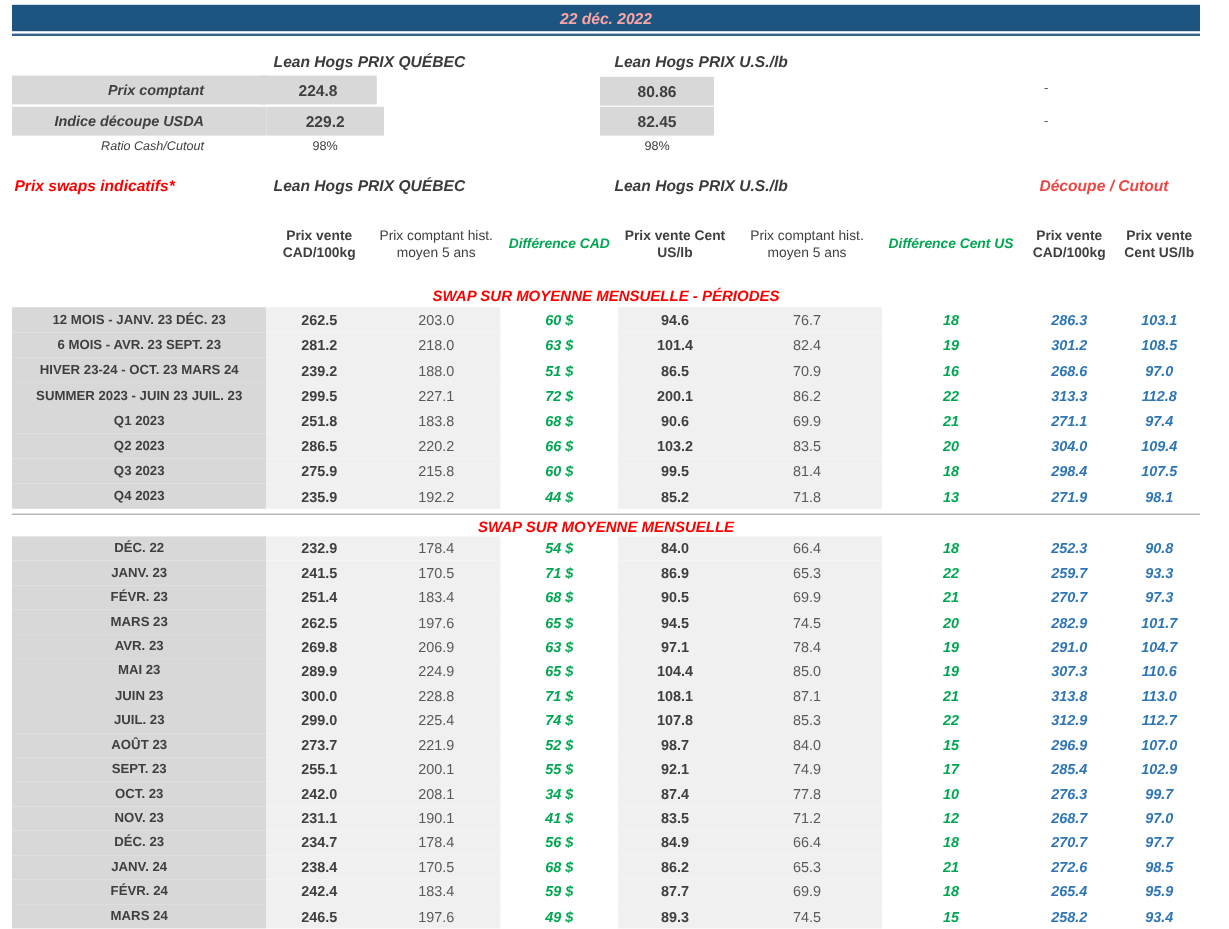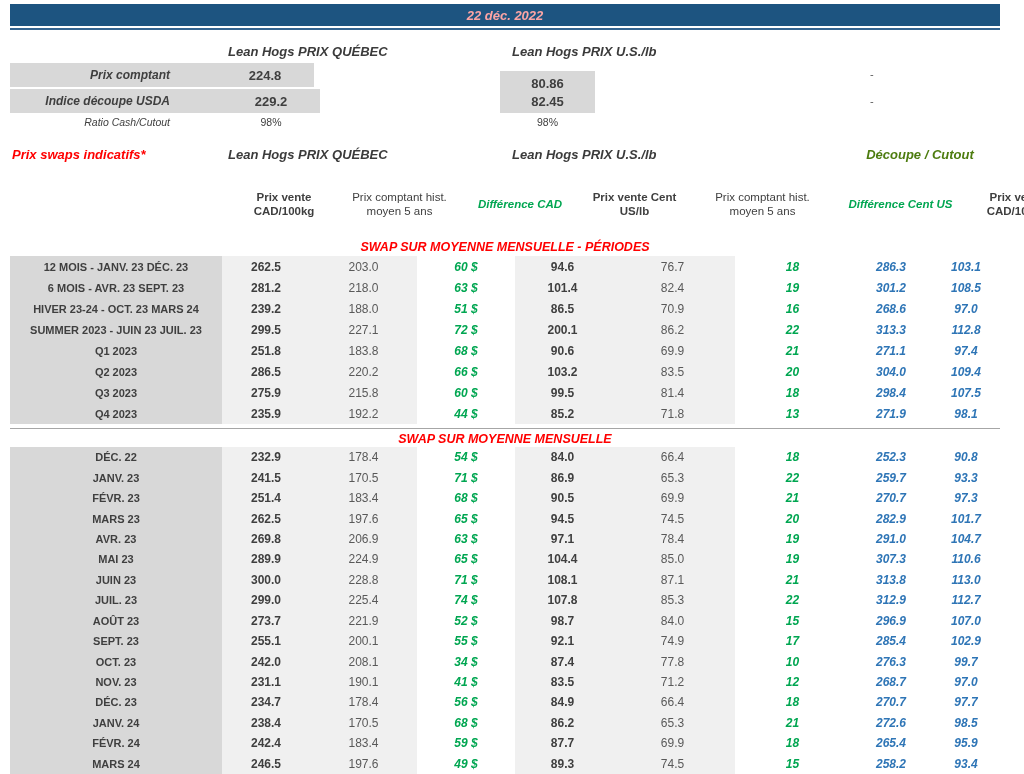--- a/index.html
+++ b/index.html
@@ -26,26 +26,26 @@
     position:absolute; height:24px; display:flex; align-items:center; justify-content:center;
     font-size:13px; font-weight:bold; background:#d8d8d8;
   }
   .ratio-label {
     position:absolute; left:10px; width:212px; height:16px;
     display:flex; align-items:center; justify-content:flex-end; padding-right:52px; box-sizing:border-box;
     font-size:10.5px; font-style:italic; color:#404040;
   }
   .ratio-val { position:absolute; height:16px; display:flex; align-items:center; justify-content:center; font-size:10.5px; color:#404040; }
   .dash { position:absolute; font-size:11px; color:#595959; }
-  .blue-txt  { color:#4d7c0f; }
+  .blue-txt  { color:#ef4444; }
   .swaps-title { position:absolute; left:12px; top:147px; font-size:13px; font-weight:bold; font-style:italic; color:#ff0000; white-space:nowrap; }
 
   
   .col-grid { display:grid; grid-template-columns:212px 88px 107px 98px 95px 125px 115px 82px 68px; }
-  .col-headers { position:absolute; left:10px; top:176px; width:990px; height:58px;gap:18px; }
+  .col-headers { position:absolute; left:10px; top:176px; width:990px; height:58px; }
   .col-headers .ch {
     display:flex; align-items:center; justify-content:center; text-align:center;
     font-size:11.5px; line-height:1.18; padding:0 4px; box-sizing:border-box;
   }
   .ch.price { font-weight:bold; color:#3f3f3f; }
   .ch.hist  { font-weight:normal; color:#3f3f3f; }
   .ch.diff  { color:#00a651; font-weight:bold; font-style:italic; }
 
   
   .table-body { position:absolute; left:10px; top:238px; width:990px; }
@@ -76,21 +76,21 @@
   <div class="top-bar">
     <span>22 déc. 2022</span>
   </div>
   <div class="top-bar-underline"></div>
 
   <div class="grp-hdr" style="left:228px; top:44px;">Lean Hogs PRIX QUÉBEC</div>
   <div class="grp-hdr" style="left:512px; top:44px;">Lean Hogs PRIX U.S./lb</div>
 
   <div class="spot-label" style="top:63px;">Prix comptant</div>
   <div class="spot-val" style="left:216px; top:63px; width:98px;">224.8</div>
-  <div class="spot-val" style="left:500px; top:71px; width:95px;">80.86</div>
+  <div class="spot-val" style="left:500px; top:64px; width:95px;">80.86</div>
   <div class="dash" style="left:870px; top:68px;">-</div>
 
   <div class="spot-label" style="top:89px;">Indice découpe USDA</div>
   <div class="spot-val" style="left:222px; top:89px; width:98px;">229.2</div>
   <div class="spot-val" style="left:500px; top:89px; width:95px;">82.45</div>
   <div class="dash" style="left:870px; top:95px;">-</div>
 
   <div class="ratio-label" style="top:114px;">Ratio Cash/Cutout</div>
   <div class="ratio-val" style="left:222px; top:114px; width:98px;">98%</div>
   <div class="ratio-val" style="left:500px; top:114px; width:95px;">98%</div>

